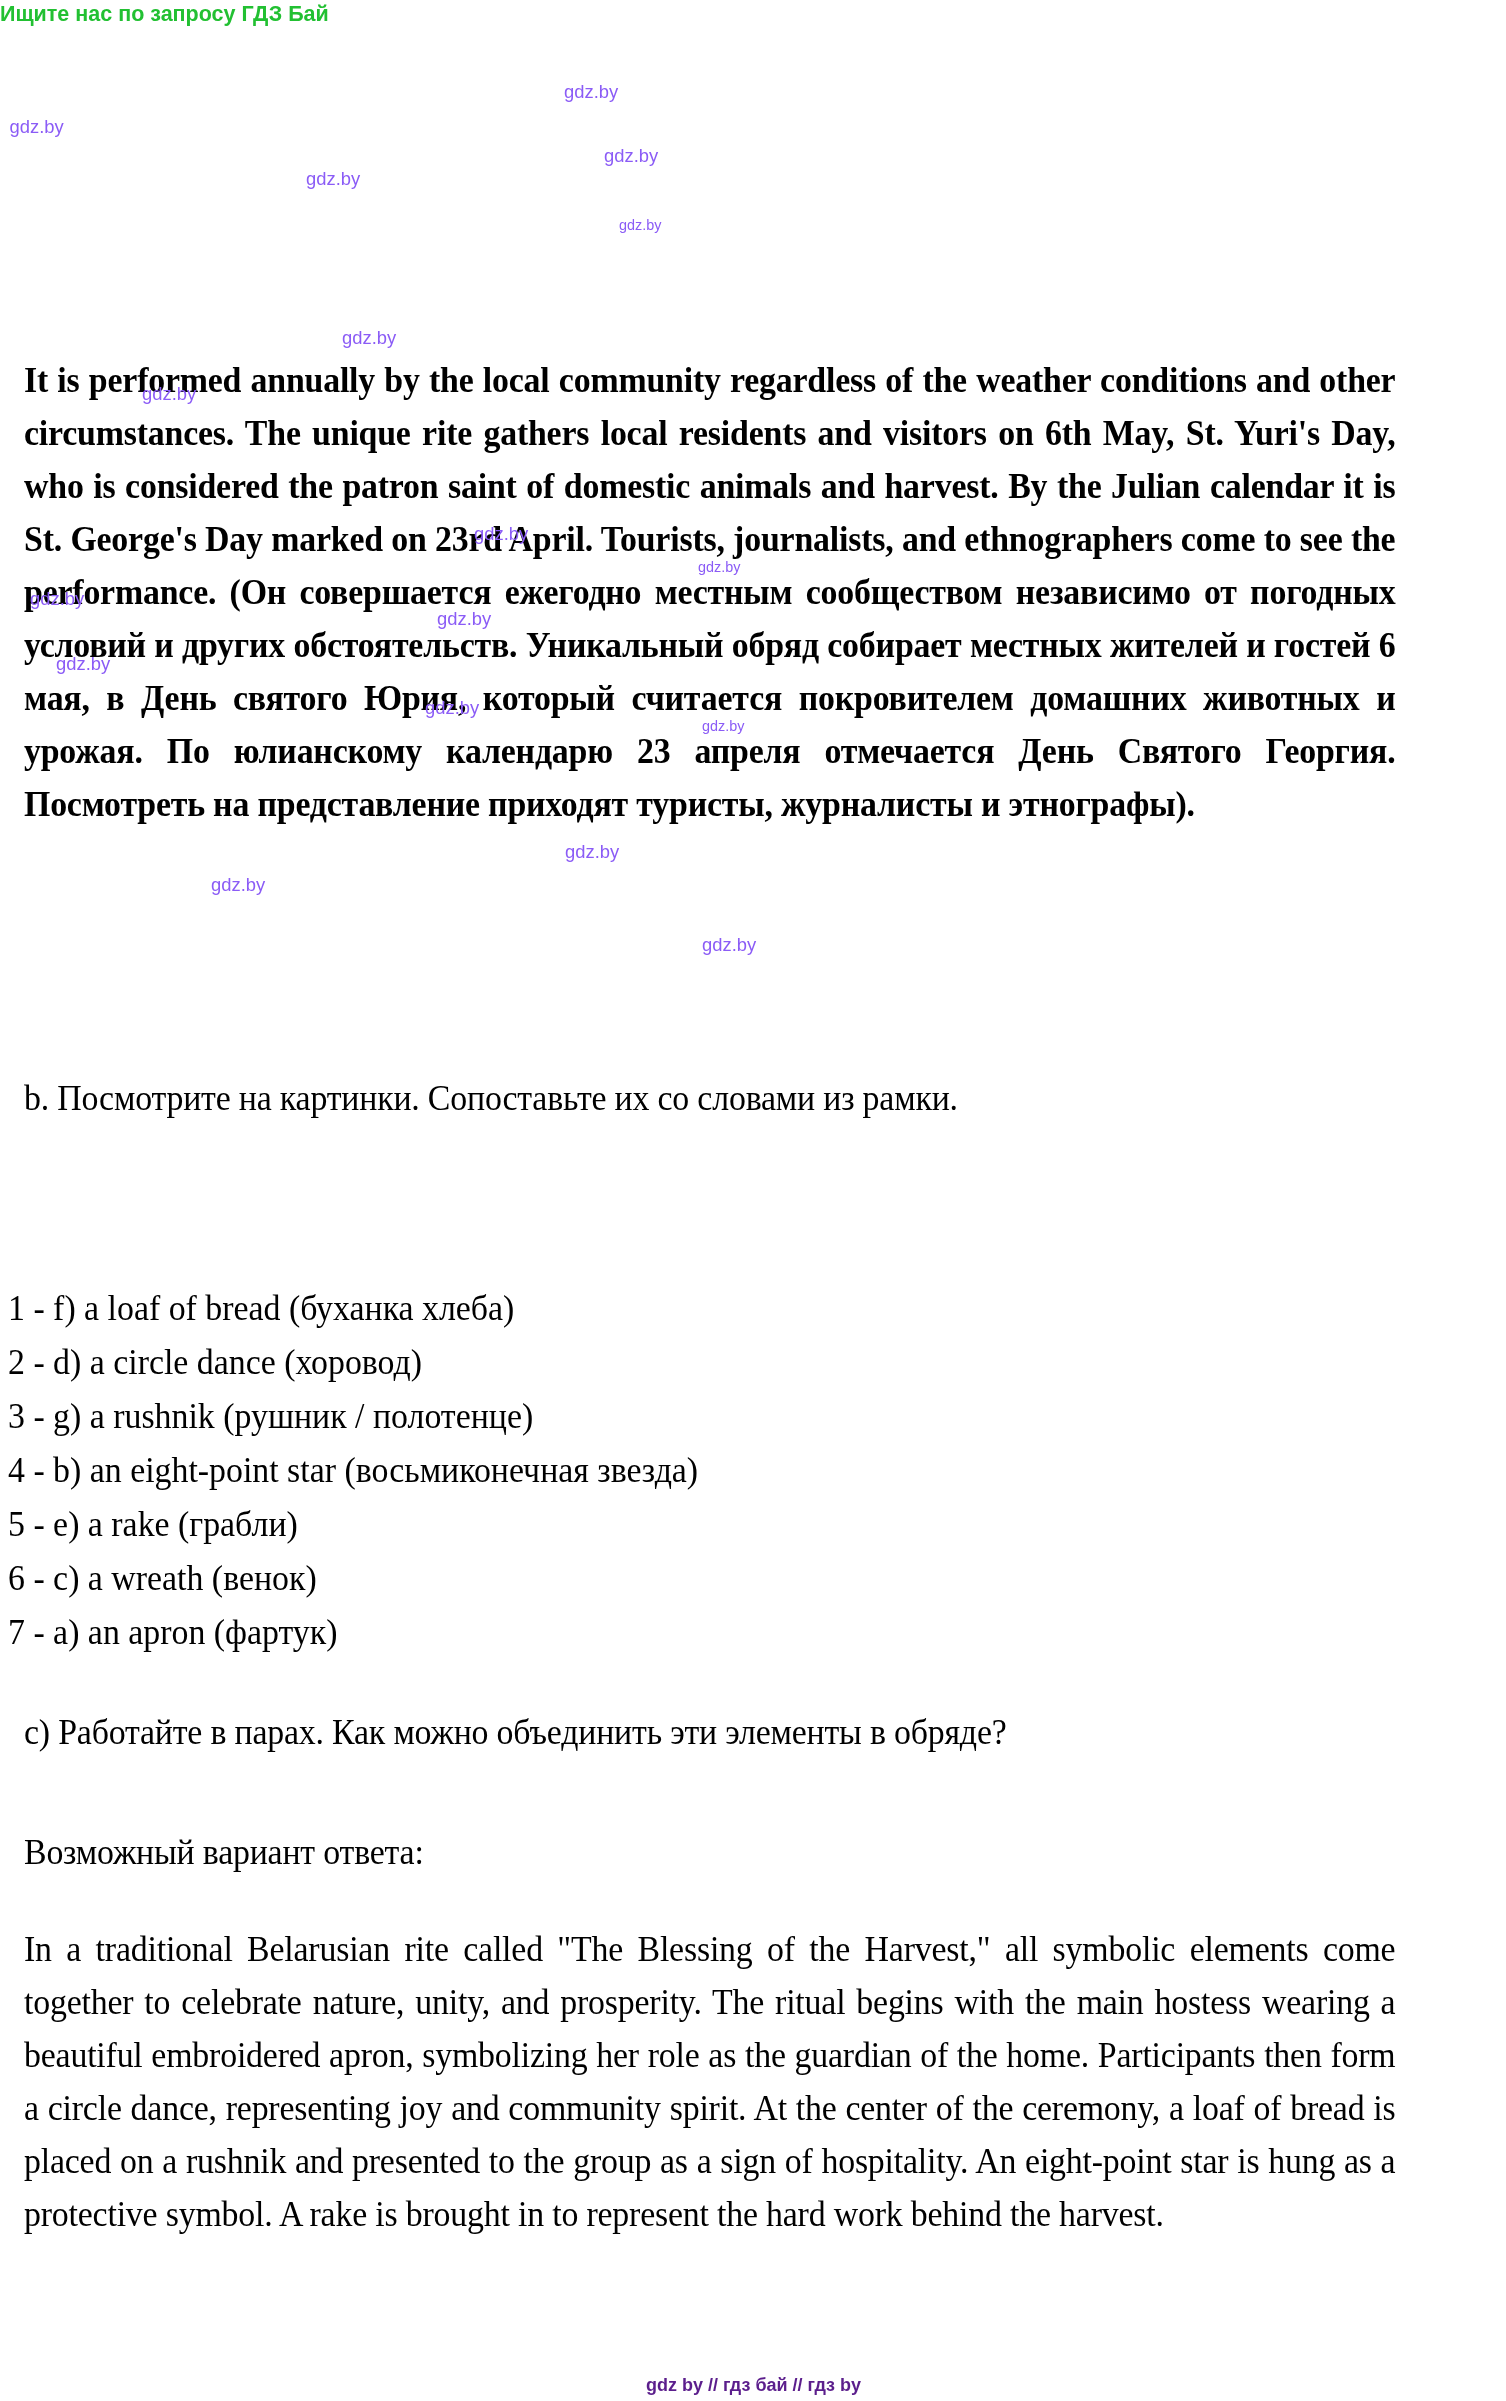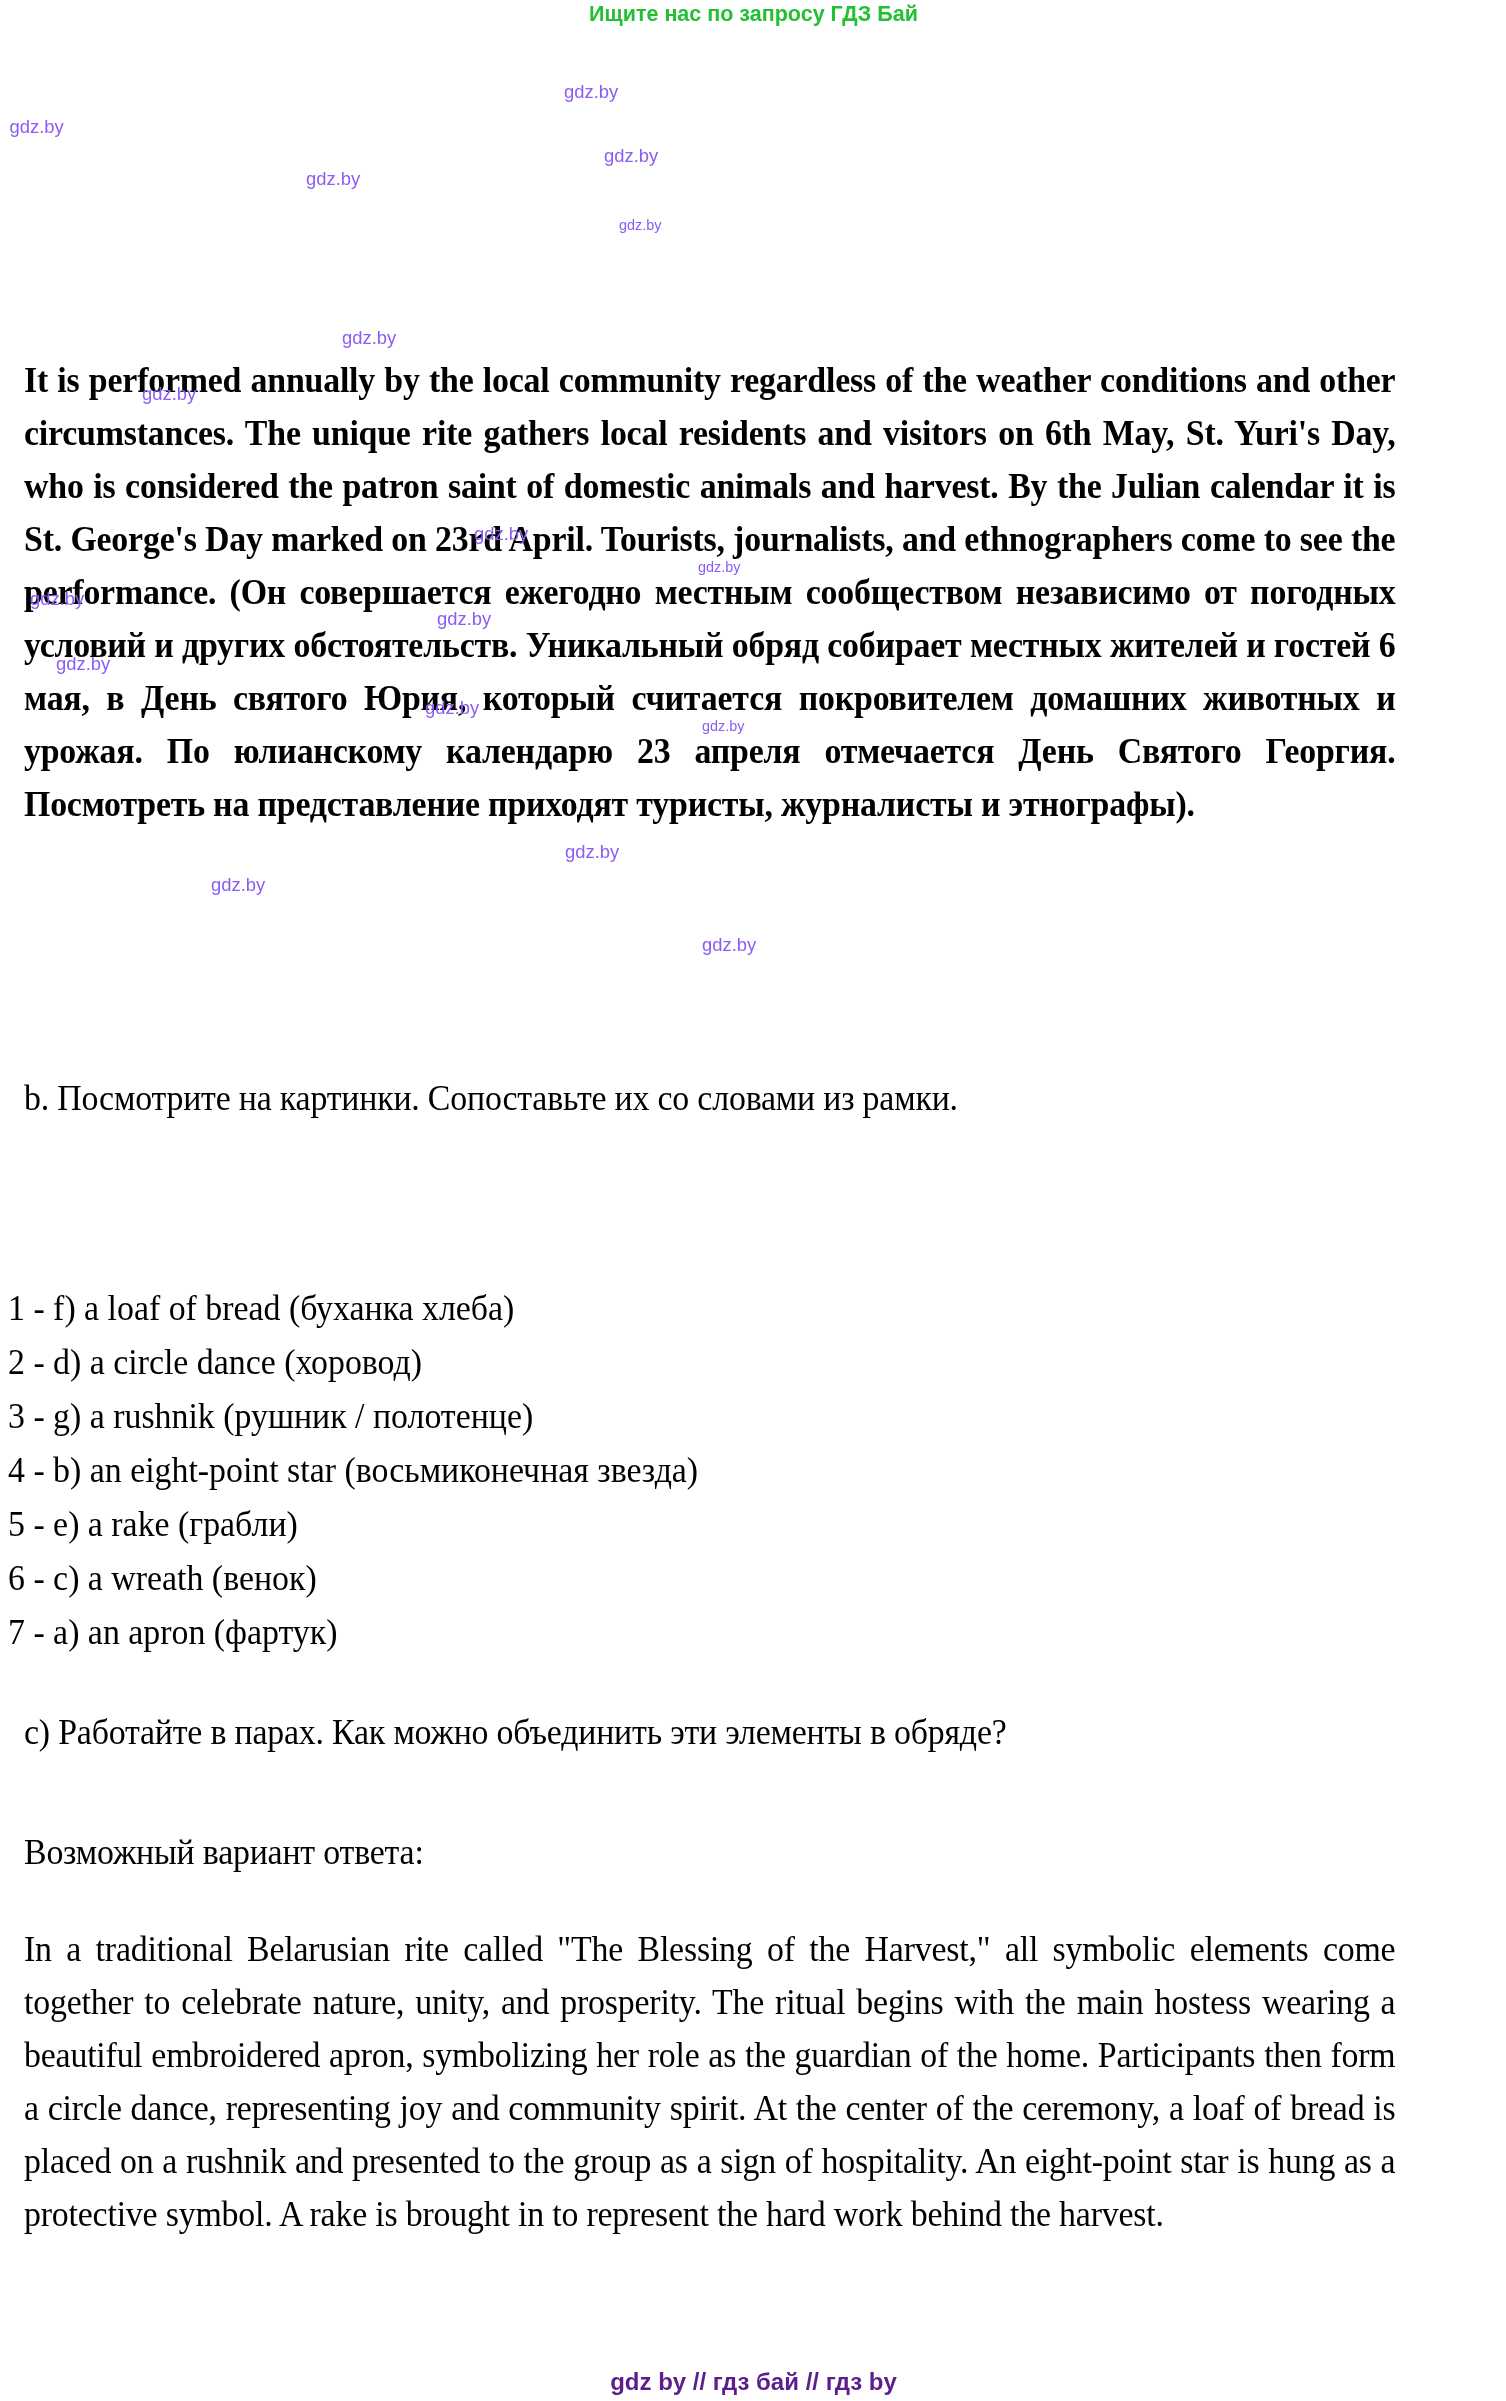--- a/index.html
+++ b/index.html
@@ -17,37 +17,36 @@
     background: #ffffff;
     overflow: hidden;
   }
 
   
   .promo-header {
     position: absolute;
     top: 1.6px;
     left: 0;
     width: 1507px;
-    text-align: center;
     font-family: "Liberation Sans", "DejaVu Sans", sans-serif;
     font-size: 21.5px;
     font-weight: 600;
     color: #22c032;
     letter-spacing: 0px;
   }
 
   
   .promo-footer {
     position: absolute;
     bottom: 4.8px;
     left: 0;
     width: 1507px;
     text-align: center;
     font-family: "Liberation Sans", "DejaVu Sans", sans-serif;
-    font-size: 24px;
+    font-size: 18px;
     font-weight: 600;
     color: #5b1e8c;
   }
 
   
   .body-col {
     position: absolute;
     left: 24px;
     width: 1459px;
   }

